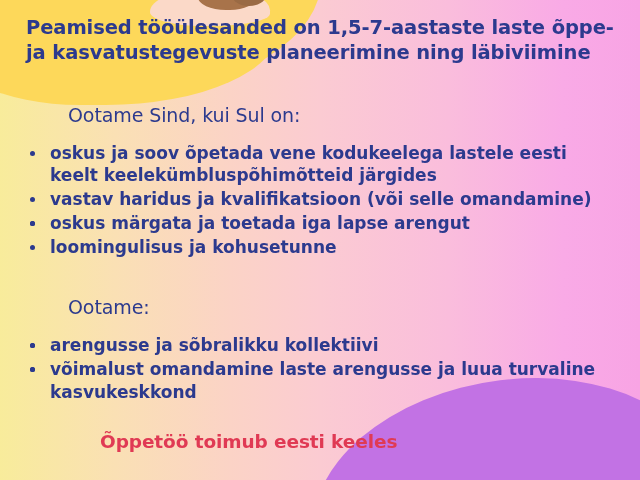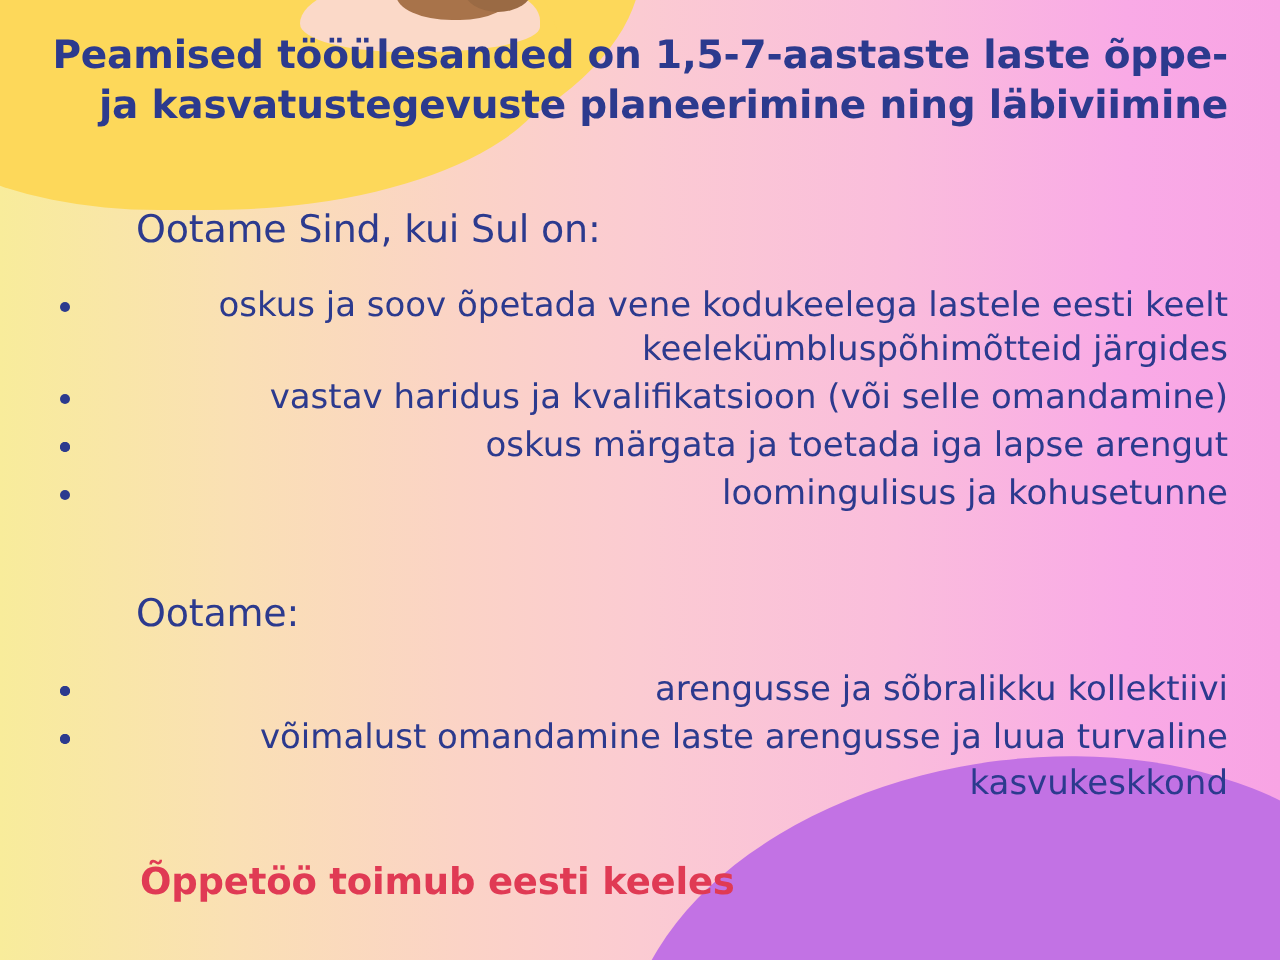--- a/index.html
+++ b/index.html
@@ -93,21 +93,21 @@
     z-index: 5;
     width: 640px;
     height: 480px;
     box-sizing: border-box;
     padding: 0;
   }
 
   #title {
     margin: 0;
     padding: 16px 26px 0 26px;
-    text-align: right;
+    text-align: left;
     color: #2C3A8E;
     font-family: "DejaVu Sans", sans-serif;
     font-weight: bold;
     font-size: 19.5px;
     line-height: 1.28;
     letter-spacing: -0.1px;
   }
 
   .section {
     padding: 0 26px 0 52px;
@@ -128,43 +128,42 @@
   ul.bullets {
     list-style: none;
     margin: 6px 0 0 0;
     padding: 0;
   }
 
   ul.bullets li {
     position: relative;
     color: #2C3A8E;
     font-family: "DejaVu Sans", sans-serif;
-    font-weight: normal;
+    font-weight: bold;
     font-size: 17px;
     line-height: 1.30;
     padding-left: 24px;
     margin-left: -26px;
     margin-bottom: 2px;
-    text-align: right;
   }
 
   ul.bullets li .bullet-dot {
     position: absolute;
     left: 4px;
     top: 9px;
     width: 5px;
     height: 5px;
     border-radius: 50%;
     background: #2C3A8E;
   }
 
   #footer-note {
     margin: 0;
     padding-top: 26px;
-    padding-left: 70px;
+    padding-left: 100px;
     color: #E03A54;
     font-family: "DejaVu Sans", sans-serif;
     font-weight: bold;
     font-size: 18.5px;
     letter-spacing: -0.1px;
   }
 </style>
 </head>
 <body>
 

